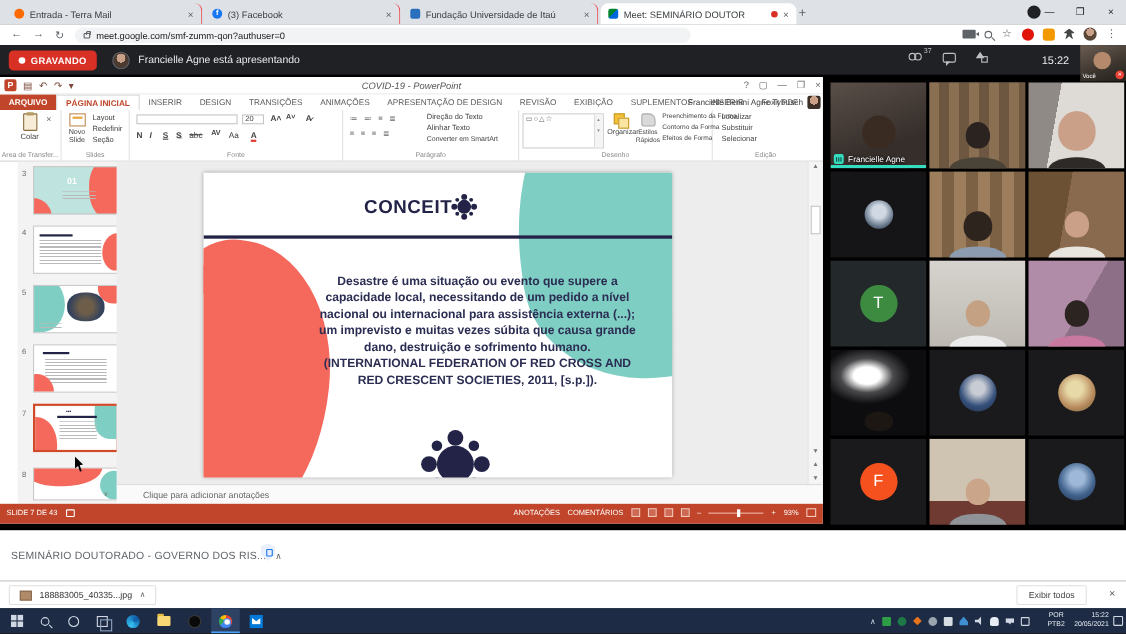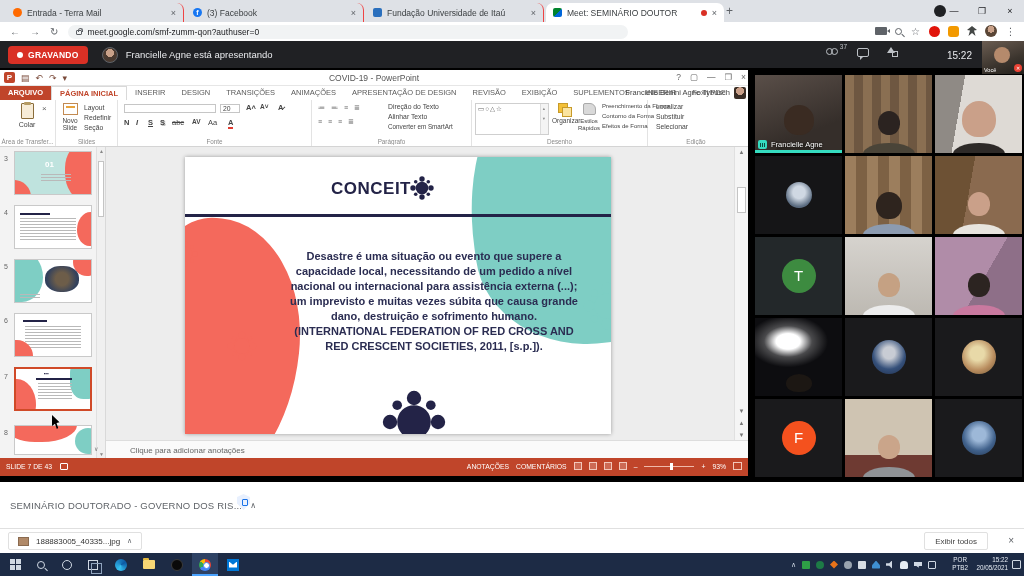--- a/index.html
+++ b/index.html
@@ -71,21 +71,21 @@
 
   
   .stage { position:absolute; left:0; top:68px; width:1024px; height:414px; background:#000; }
 
   
   .ppt { position:absolute; left:0; top:2px; width:748px; height:406px; background:#fff; }
   .ppt-titlebar { position:absolute; left:0; top:0; width:748px; height:16px; background:#fff; border-bottom:1px solid #e6e6e6; }
   .qat { position:absolute; left:4px; top:2px; display:flex; gap:6px; align-items:center; }
   .ppticon { width:11px; height:11px; background:#c0452a; border-radius:2px; color:#fff; font-size:8px; font-weight:bold; text-align:center; line-height:11px; }
   .qat .g { font-size:9px; color:#7a4a3a; }
-  .ppt-title { position:absolute; left:0; right:0; top:3px; text-align:center; font-size:8.5px; color:#555; }
+  .ppt-title { position:absolute; left:0; right:0; top:3px; text-align:center; font-size:8.5px; color:#555;font-style:italic; }
   .ppt-winbtns { position:absolute; right:2px; top:2px; display:flex; gap:9px; font-size:8.5px; color:#666; }
   .ppt-tabs { position:absolute; left:0; top:16px; width:748px; height:14px; background:#fff; display:flex; align-items:stretch; font-size:7.5px; }
   .ptab { padding:0 8px; line-height:14px; color:#5a5a5a; }
   .ptab.file { background:#c0452a; color:#fff; font-weight:bold; }
   .ptab.sel { color:#c0452a; border:1px solid #d9d9d9; border-bottom:none; background:#fff; font-weight:bold; }
   .ppt-account { position:absolute; right:18px; top:16px; font-size:7.5px; color:#444; line-height:14px; }
   .ppt-account-av { position:absolute; right:2px; top:17px; width:12px; height:12px; border-radius:2px;
         background:radial-gradient(circle at 50% 35%,#caa089 40%,#3a2e26 41%); }
 
   
@@ -103,21 +103,21 @@
   .combo { border:1px solid #c6c6c6; background:#fff; height:9px; display:inline-block; }
   .fmt { font-size:7.5px; font-weight:bold; color:#444; }
   .shape-gal { position:absolute; left:3px; top:3px; width:74px; height:32px; border:1px solid #cfcfcf; background:#fff; font-size:6.5px; color:#666; line-height:10px; padding-left:2px; letter-spacing:1px; }
   .gal-scroll { position:absolute; right:0; top:0; width:8px; height:100%; border-left:1px solid #dcdcdc; background:#f4f4f4; font-size:4.5px; color:#888; text-align:center; line-height:10px; }
   .org-ico { width:14px; height:12px; position:relative; }
   .org-ico::before { content:""; position:absolute; left:0; top:0; width:8px; height:8px; background:#f3c037; border:1px solid #c79a2a; }
   .org-ico::after { content:""; position:absolute; left:4px; top:4px; width:8px; height:8px; background:#fbe4a0; border:1px solid #c79a2a; }
   .styles-ico { width:13px; height:12px; background:#d9d9d9; border:1px solid #aaa; border-radius:2px 6px 2px 2px; }
 
   
-  .thumbpanel { position:absolute; left:0; top:77px; width:106px; height:311px; background:#f3f3f3; border-right:1px solid #d9d9d9; overflow:hidden; }
+  .thumbpanel { position:absolute; left:16px; top:77px; width:106px; height:311px; background:#f3f3f3; border-right:1px solid #d9d9d9; overflow:hidden; }
   .thnum { position:absolute; left:4px; font-size:7px; color:#666; }
   .th { position:absolute; left:14px; width:78px; height:44px; background:#fff; border:1px solid #c9c9c9; overflow:hidden; }
   .th.sel { border:2px solid #d04a28; }
   .pscroll { position:absolute; right:0; top:0; width:9px; height:100%; background:#f0f0f0; border-left:1px solid #e0e0e0; }
   .pscroll .thumb { position:absolute; left:1px; top:14px; width:6px; height:56px; background:#fff; border:1px solid #c4c4c4; }
   .pscroll .arr { position:absolute; left:0; width:9px; font-size:5px; color:#888; text-align:center; }
 
   
   .m-coral { position:absolute; background:#f4695c; border-radius:50%; }
   .m-teal  { position:absolute; background:#7ecec4; border-radius:50%; }

